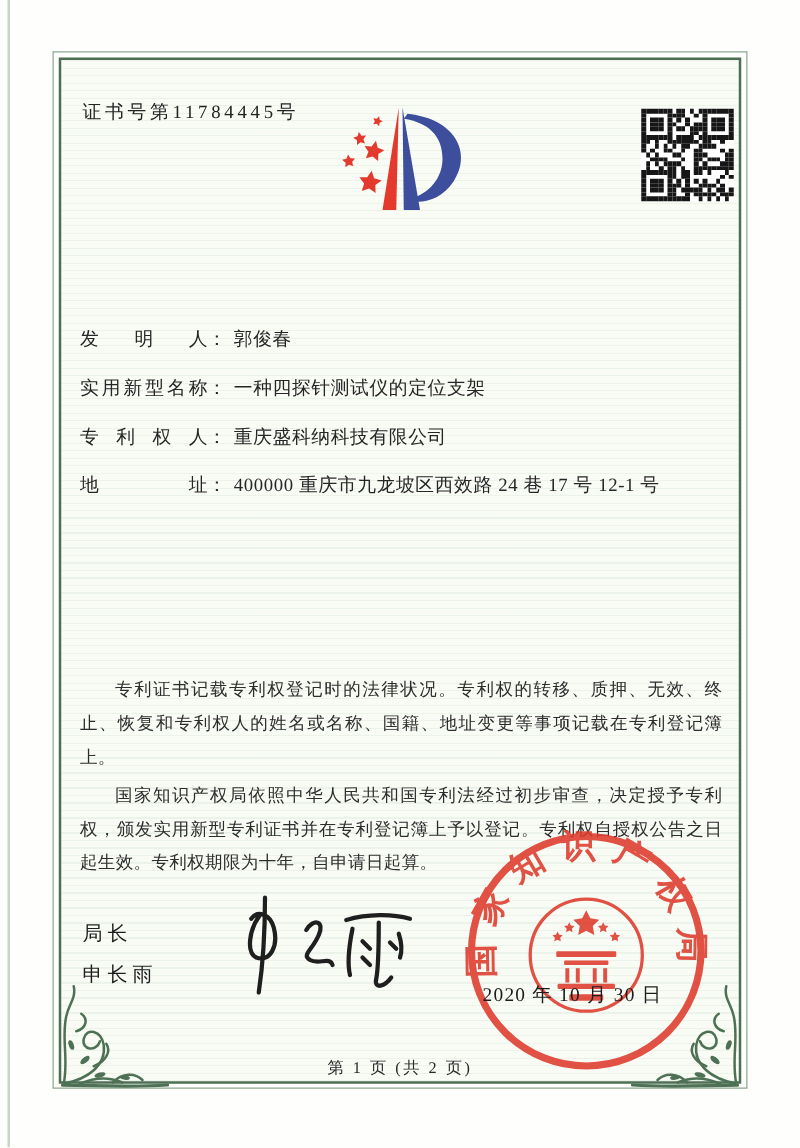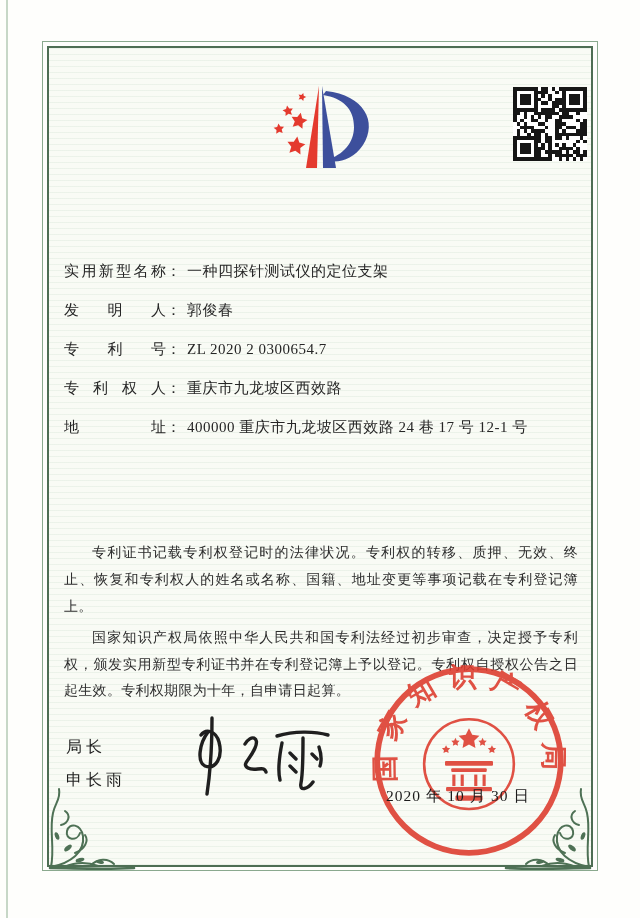--- a/index.html
+++ b/index.html
@@ -116,20 +116,21 @@
       <path d="M46,88 C 54,80 64,80 70,86"></path>
     </g>
     <g fill="#4e7155">
       <ellipse cx="24" cy="70" rx="4.5" ry="2.2" transform="rotate(-40 24 70)"></ellipse>
       <ellipse cx="13" cy="58" rx="4" ry="2" transform="rotate(70 13 58)"></ellipse>
       <ellipse cx="36" cy="82" rx="4.5" ry="2" transform="rotate(-15 36 82)"></ellipse>
       <ellipse cx="56" cy="84" rx="4" ry="1.8" transform="rotate(10 56 84)"></ellipse>
     </g>
   </svg>
 
+  <div class="cert-no">证书号第11784445号</div>
 
   <svg class="logo" viewBox="0 0 136 92">
 
     <path d="M72,9 C 110,13 124,40 109,63 C 99,78 83,82 72,78 C 90,73 100,60 100,45 C 100,27 89,16 69,13 Z" fill="#3d4f9c"></path>
 
     <path d="M65,4 L52,86 L63,86 Z" fill="#e43a2e"></path>
     <path d="M68,4 L69,86 L82,86 Z" fill="#3d4f9c"></path>
 
     <g fill="#e43a2e">
       <path d="M0,-10 L2.94,-4.05 L9.51,-3.09 L4.76,1.55 L5.88,8.09 L0,5 L-5.88,8.09 L-4.76,1.55 L-9.51,-3.09 L-2.94,-4.05 Z" transform="translate(48,15) scale(0.42) rotate(18)"></path>
@@ -395,30 +396,27 @@
       <i style="left:35px;top:70px"></i>
       <i style="left:45.5px;top:70px"></i>
       <i style="left:52.5px;top:70px"></i>
       <i style="left:59.5px;top:70px"></i>
       <i style="left:66.5px;top:70px"></i>
     </div>
 
 
   <div class="fields">
     <div class="frow">
+      <span class="flabel">发明人</span><span class="fcolon">：</span><span class="fvalue">郭俊春</span>
+    </div>
+    <div class="frow">
       <span class="flabel">实用新型名称</span><span class="fcolon">：</span><span class="fvalue">一种四探针测试仪的定位支架</span>
     </div>
     <div class="frow">
-      <span class="flabel">发明人</span><span class="fcolon">：</span><span class="fvalue">郭俊春</span>
-    </div>
-    <div class="frow">
-      <span class="flabel">专利号</span><span class="fcolon">：</span><span class="fvalue">ZL 2020 2 0300654.7</span>
-    </div>
-    <div class="frow">
-      <span class="flabel">专利权人</span><span class="fcolon">：</span><span class="fvalue">重庆市九龙坡区西效路</span>
+      <span class="flabel">专利权人</span><span class="fcolon">：</span><span class="fvalue">重庆盛科纳科技有限公司</span>
     </div>
     <div class="frow">
       <span class="flabel">地址</span><span class="fcolon">：</span><span class="fvalue">400000 重庆市九龙坡区西效路 24 巷 17 号 12-1 号</span>
     </div>
   </div>
 
   <div class="paras">
     <p>专利证书记载专利权登记时的法律状况。专利权的转移、质押、无效、终止、恢复和专利权人的姓名或名称、国籍、地址变更等事项记载在专利登记簿上。</p>
     <p>国家知识产权局依照中华人民共和国专利法经过初步审查，决定授予专利权，颁发实用新型专利证书并在专利登记簿上予以登记。专利权自授权公告之日起生效。专利权期限为十年，自申请日起算。</p>
   </div>
@@ -460,14 +458,15 @@
         <rect x="85" y="106" width="3" height="11"></rect>
         <rect x="98" y="106" width="3" height="11"></rect>
         <rect x="106" y="106" width="3" height="11"></rect>
         <rect x="71" y="118" width="44" height="4" rx="1"></rect>
         <rect x="80" y="126" width="26" height="5" rx="1"></rect>
       </g>
     </g>
   </svg>
   <div class="seal-date">2020 年 10 月 30 日</div>
 
+  <div class="page-no">第 1 页 (共 2 页)</div>
 
 </div>
 
 </body></html>

